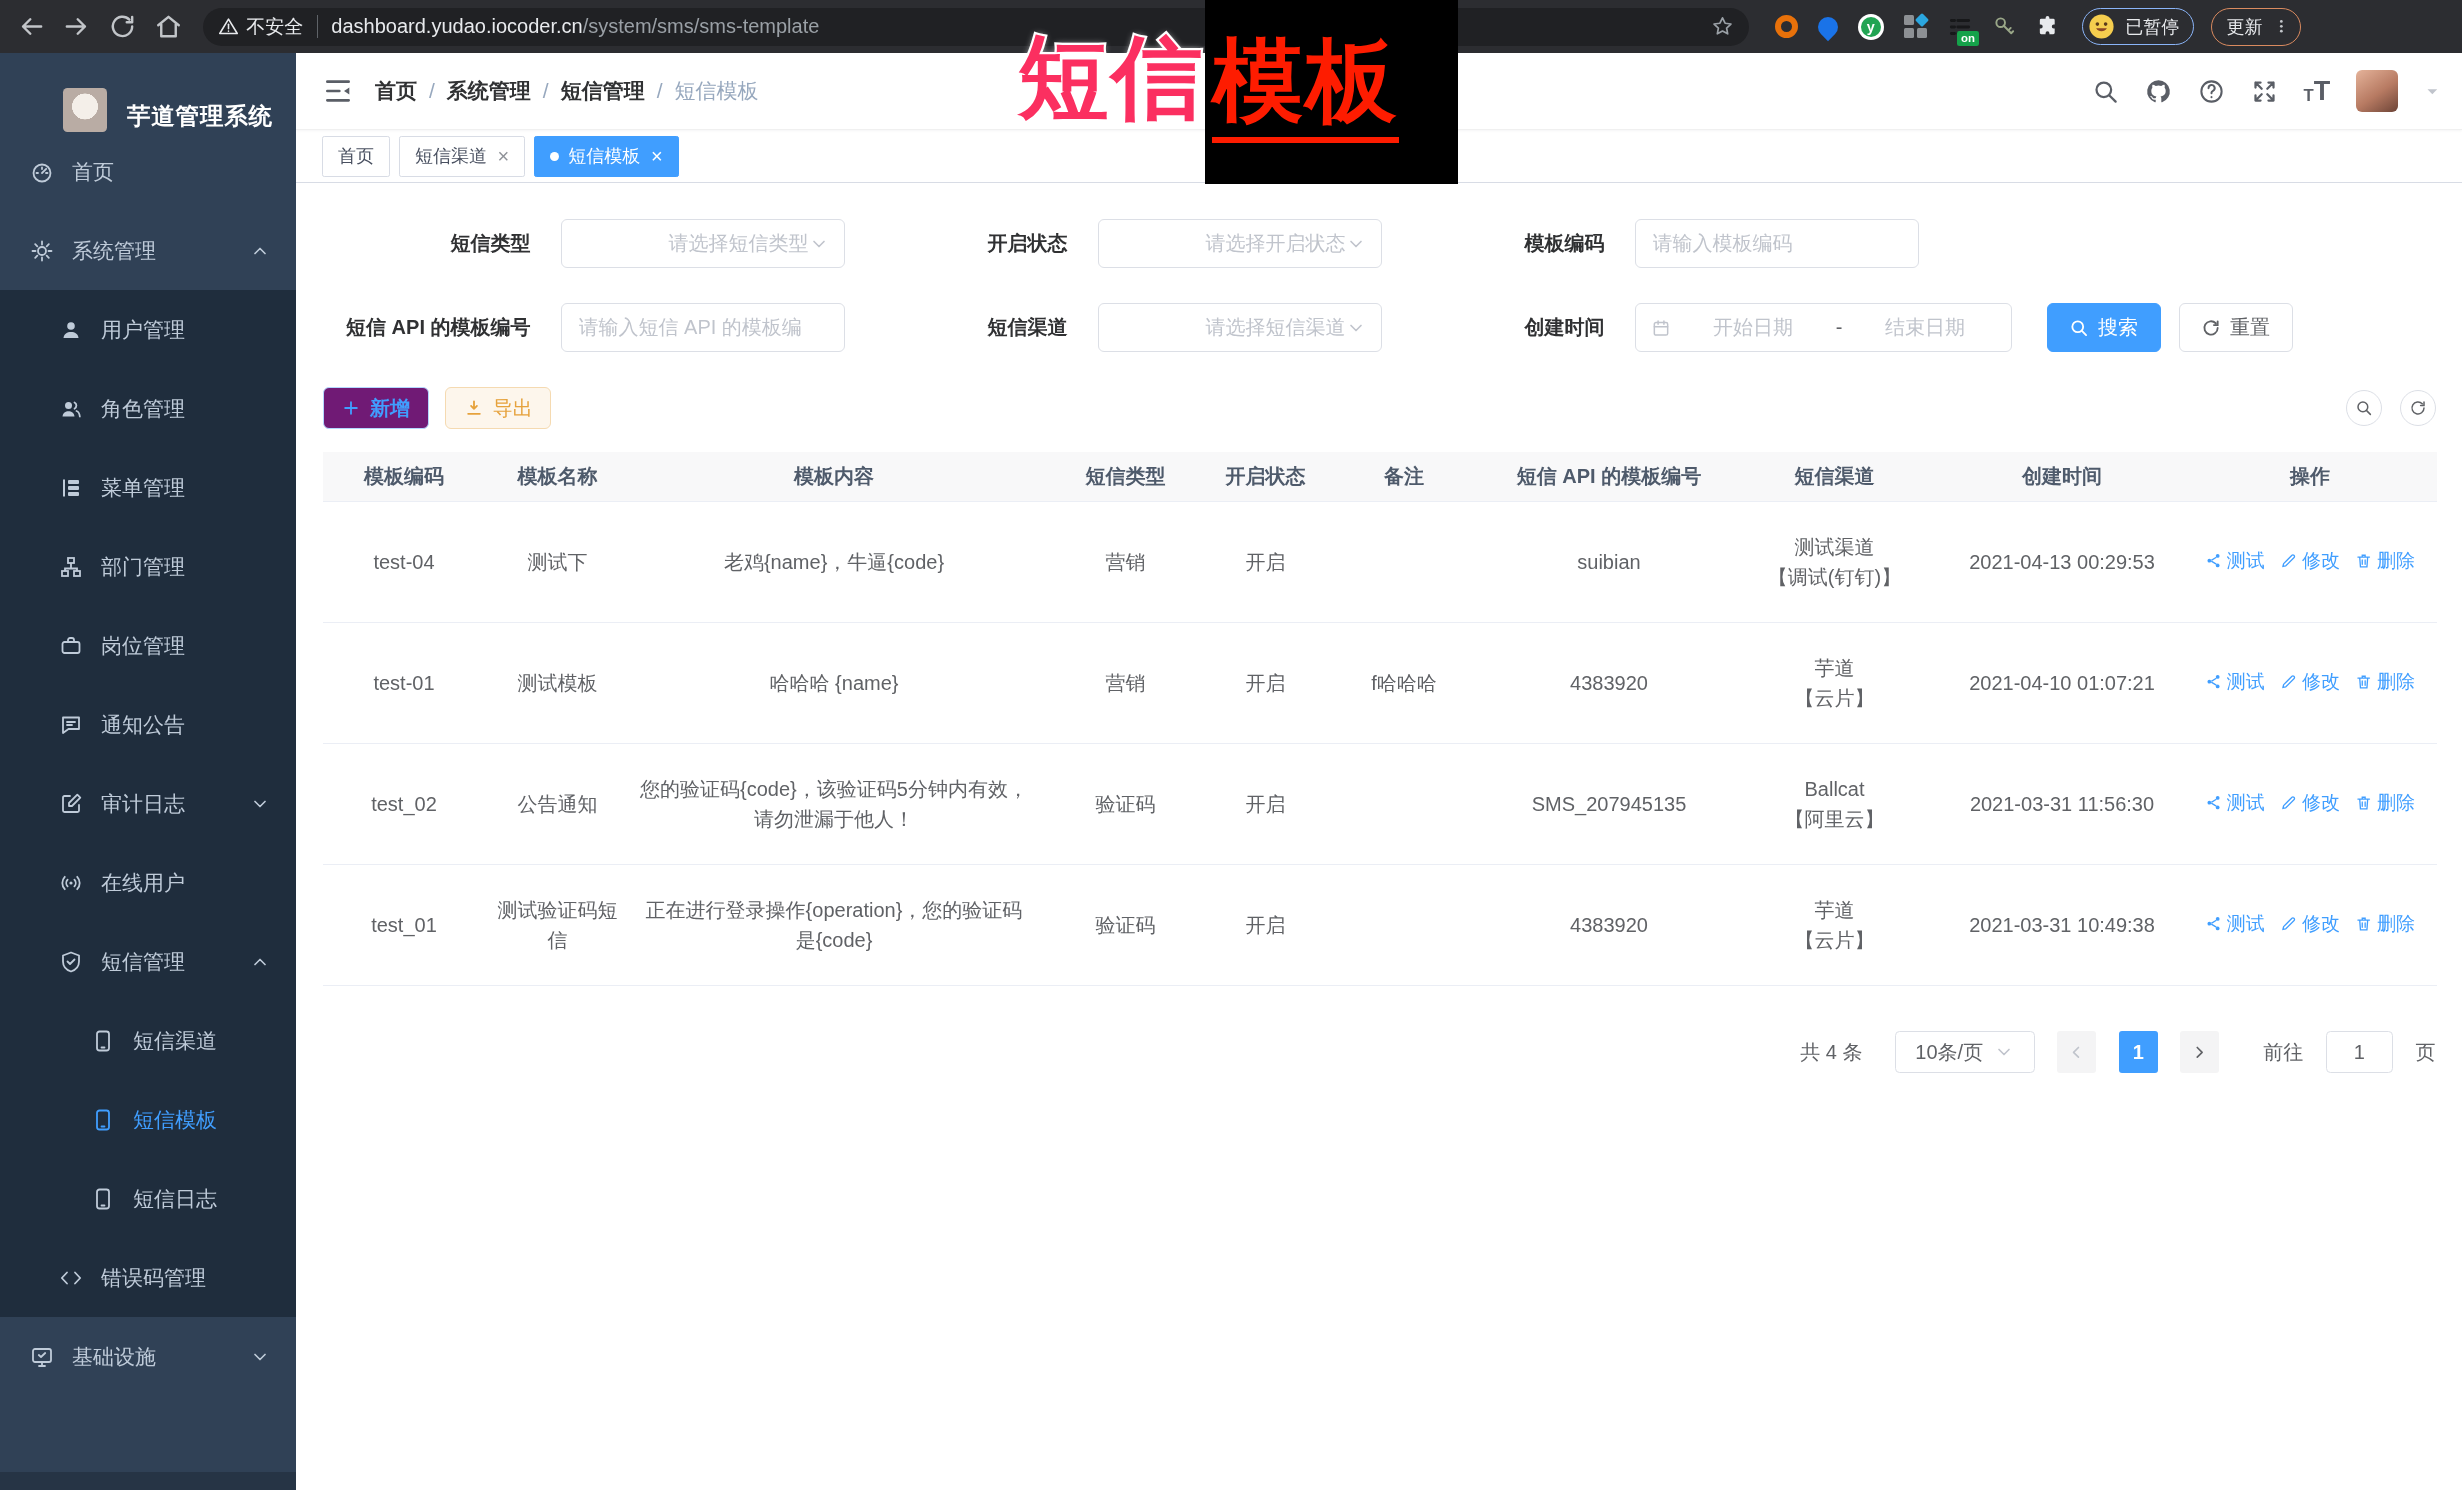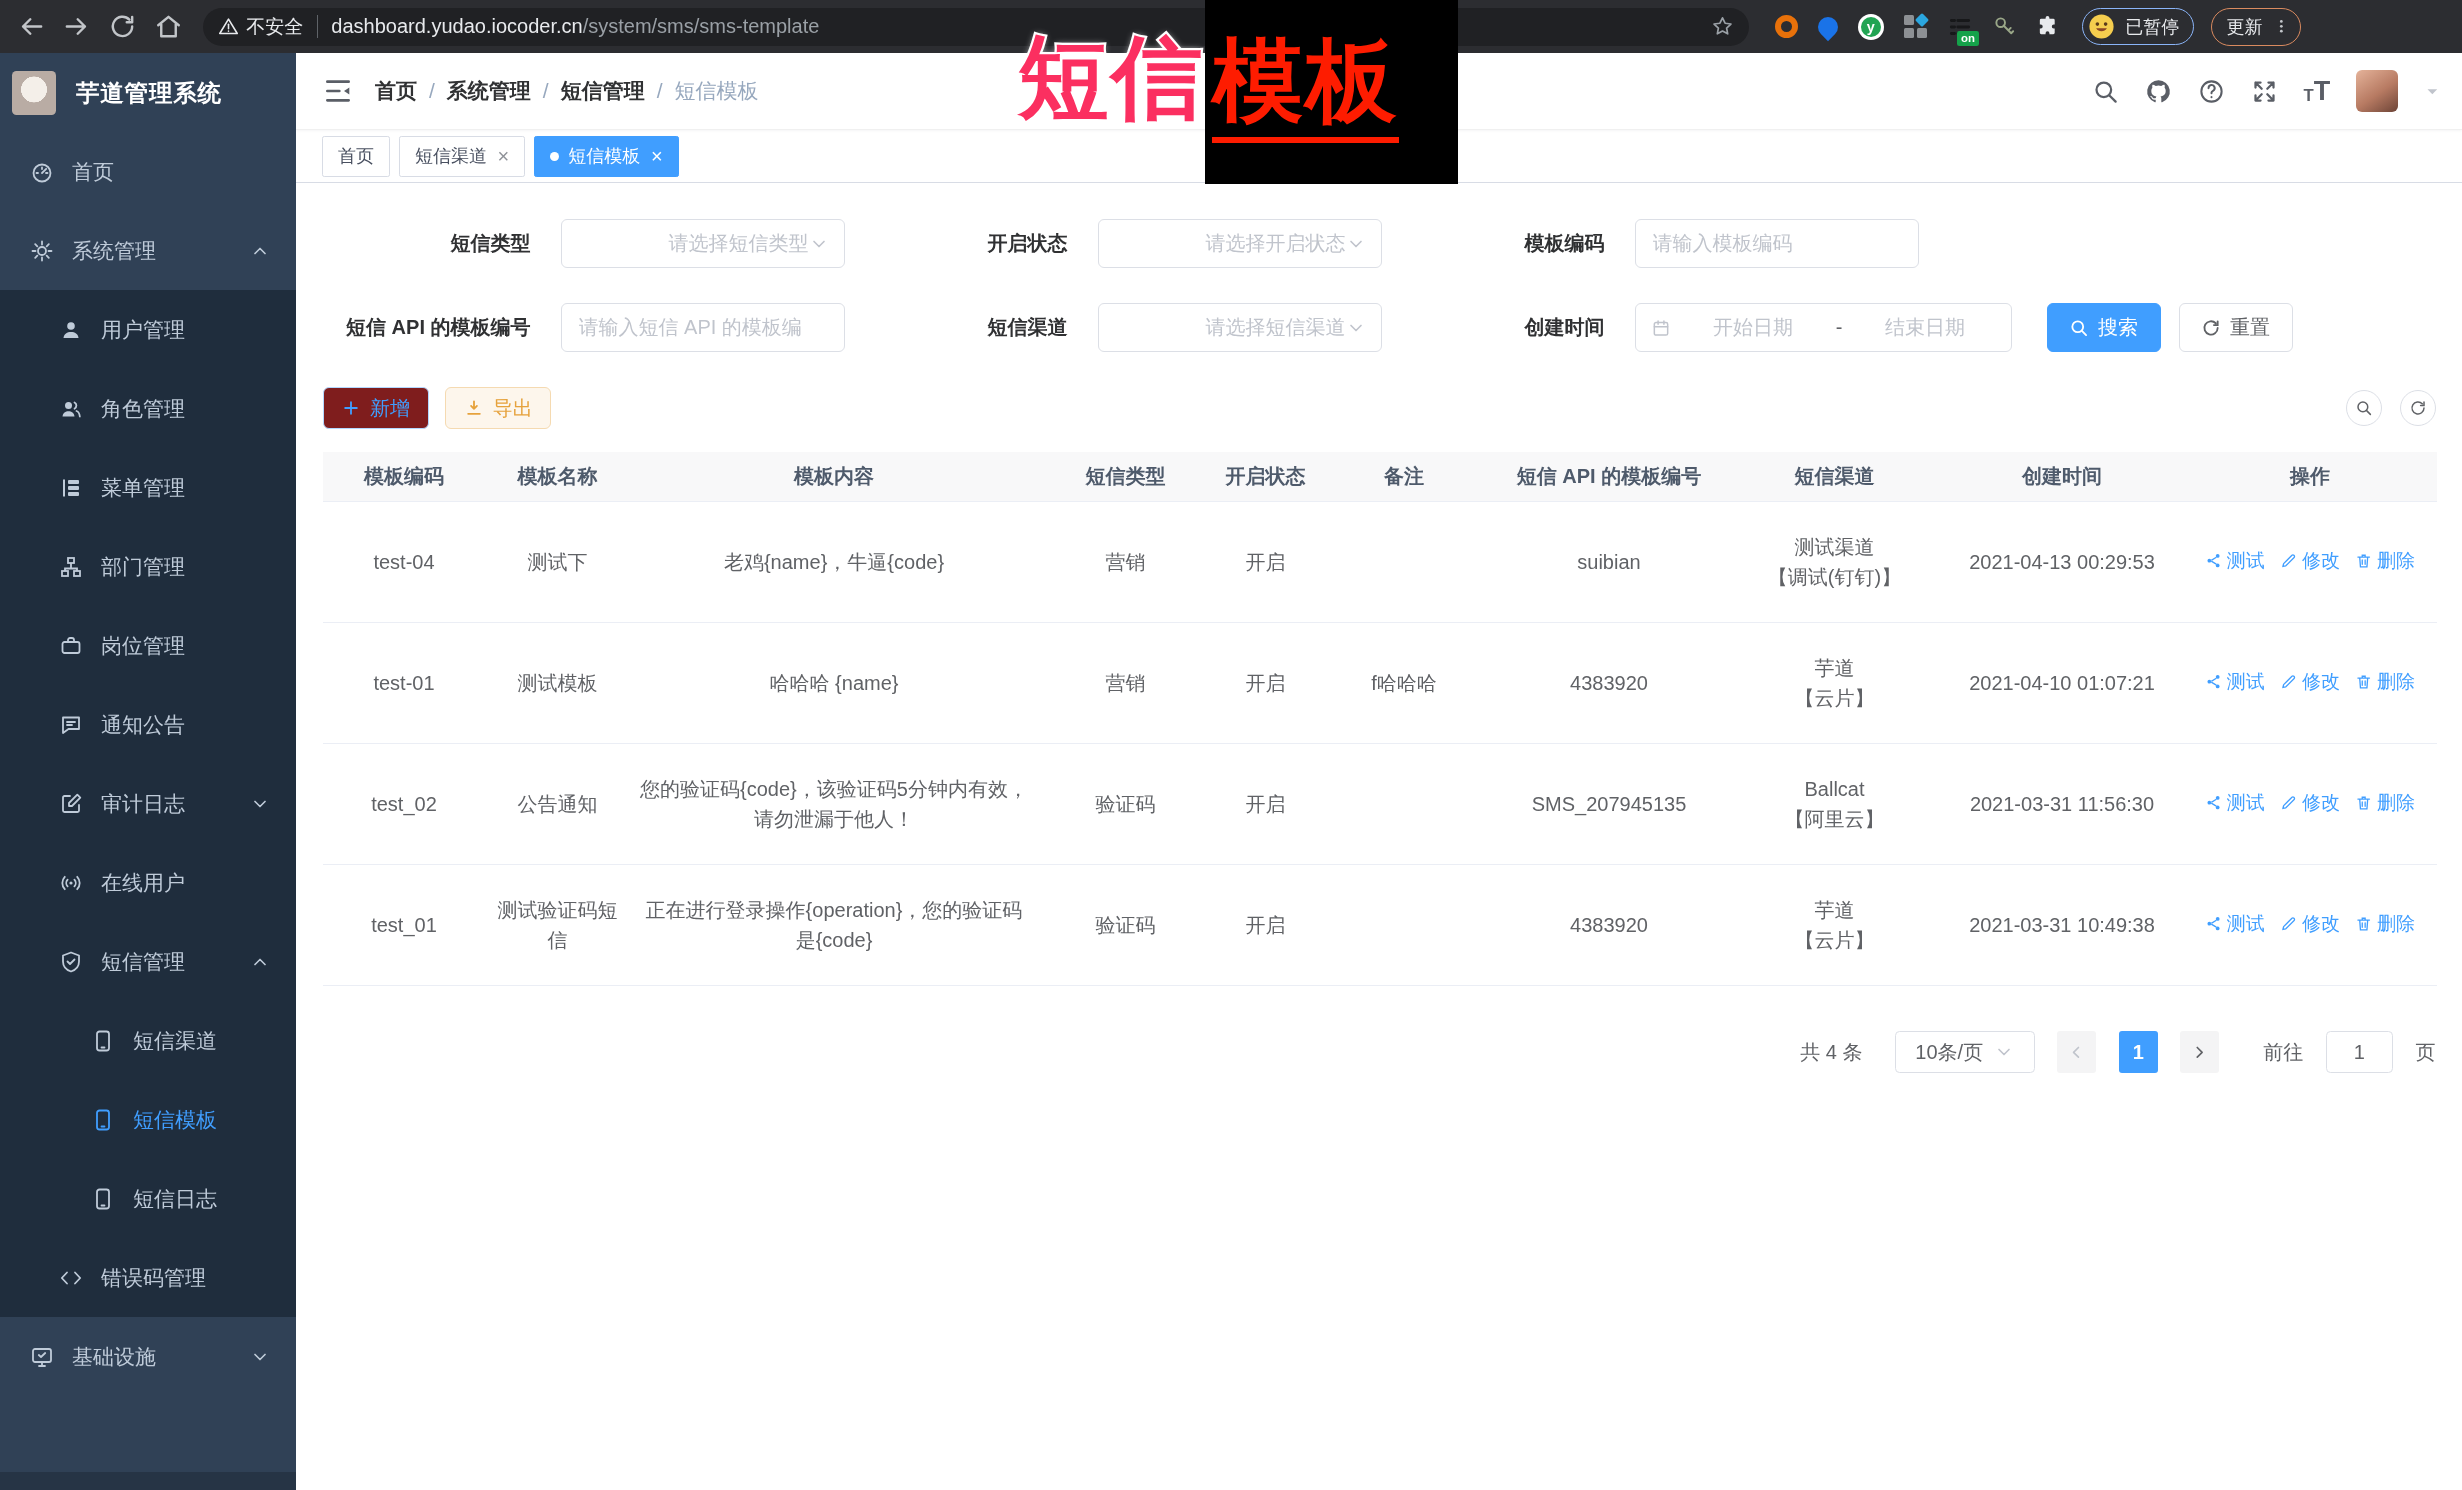--- a/index.html
+++ b/index.html
@@ -38,21 +38,21 @@
   .puzzle{color:#e8eaed;width:23px;height:23px;}
   .profile-pill{display:flex;align-items:center;gap:9px;border:1.5px solid #8ab4f8;border-radius:20px;
                 padding:3px 13.6px 3px 4.5px;margin-left:23px;color:#e8eaed;font-size:18px;}
   .emoji{width:29px;height:29px;}
   .update-pill{display:flex;align-items:center;gap:10.6px;border:1.5px solid #d98a5f;border-radius:20px;
                padding:6px 10.6px 6px 15px;margin-left:16.7px;margin-right:12px;color:#e8eaed;font-size:18px;}
   .kebab{color:#c2c5c9;width:16.7px;height:16.7px;}
 
   
   .sidebar{position:absolute;left:0;top:53px;width:296px;bottom:0;background:#304156;z-index:2;}
-  .logo-row{height:79px;display:flex;align-items:center;padding-left:12px;}
+  .logo-row{height:79px;display:flex;align-items:flex-end;padding-left:24px;margin-left:39px;}
   .logo-img{width:44px;height:44px;border-radius:4.5px;
             background:radial-gradient(circle at 50% 42%,#f4efe9 0 38%,#b9aca4 39% 100%);}
   .logo-title{color:#fff;font-size:23.5px;font-weight:700;margin-left:20px;letter-spacing:0.8px;}
   .s-item{height:79px;display:flex;align-items:center;color:#bfcbd9;font-size:21px;
           position:relative;cursor:pointer;white-space:nowrap;}
   .s-item .mi{width:24px;height:24px;margin-right:18px;}
   .lv1{padding-left:30px;}
   .lv2{padding-left:59px;}
   .lv3{padding-left:91px;}
   .submenu{background:#1f2d3d;}
@@ -108,21 +108,21 @@
   .ctrl.date .dsep{color:#606266;}
   .calic,.selcaret{width:20px;height:20px;color:#c0c4cc;}
   .btn{display:inline-flex;align-items:center;justify-content:center;gap:9px;height:49px;
        border-radius:6px;font-size:20px;box-sizing:border-box;cursor:pointer;}
   .btn svg{width:20px;height:20px;}
   .btn-search{background:#409eff;color:#fff;border:1.5px solid #409eff;width:114px;margin-left:20px;}
   .btn-reset{background:#fff;color:#606266;border:1.5px solid #dcdfe6;width:114px;margin-left:18px;}
 
   
   .toolbar{display:flex;align-items:center;margin:33px 0 23px;}
-  .btn-add{background:#7f1d1d;border:1.5px solid #b3d8ff;color:#409eff;width:106px;height:42px;border-radius:6px;}
+  .btn-add{background:#701a75;border:1.5px solid #b3d8ff;color:#409eff;width:106px;height:42px;border-radius:6px;font-weight:bold;}
   .btn-export{background:#fdf6ec;border:1.5px solid #f5dab1;color:#e6a23c;width:106px;height:42px;
               border-radius:6px;margin-left:16.7px;}
   .circ{width:36px;height:36px;border-radius:50%;border:1.5px solid #dcdfe6;display:flex;align-items:center;
         justify-content:center;color:#606266;box-sizing:border-box;background:#fff;}
   .circ svg{width:18px;height:18px;}
   .toolbar .right{margin-left:auto;display:flex;gap:18px;}
 
   
   table.grid{width:2114px;border-collapse:collapse;table-layout:fixed;margin-top:23px;}
   .grid th{background:#f8f8f9;color:#4e5a6b;font-size:20px;font-weight:700;height:49px;

